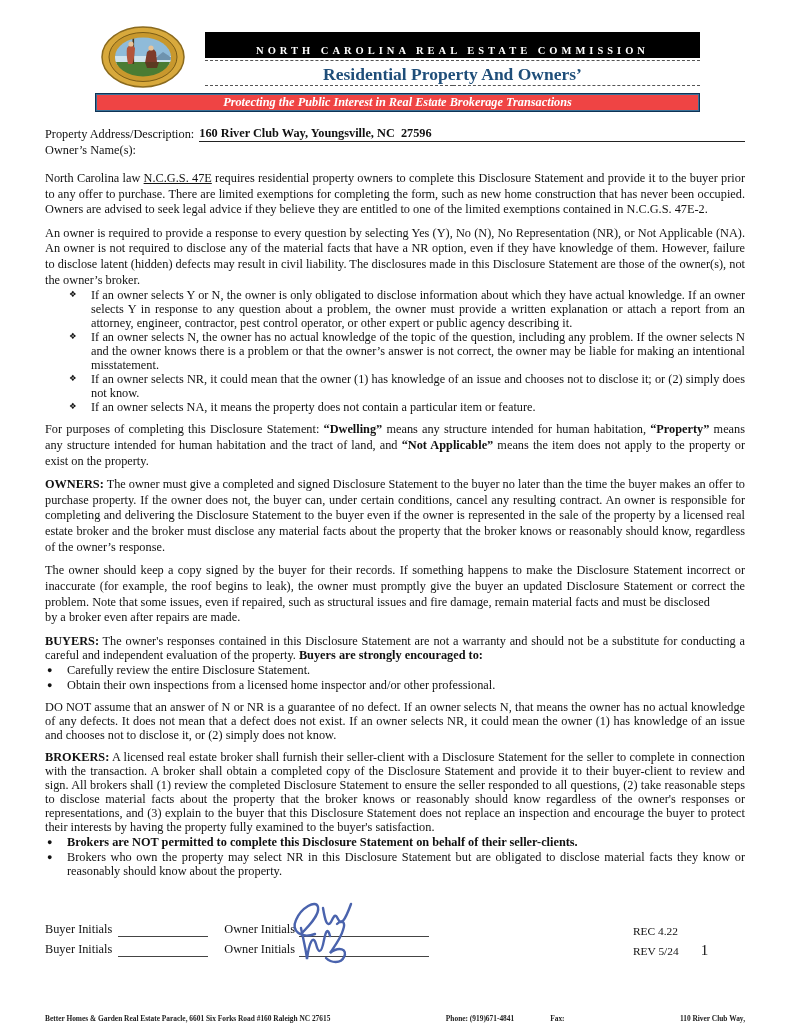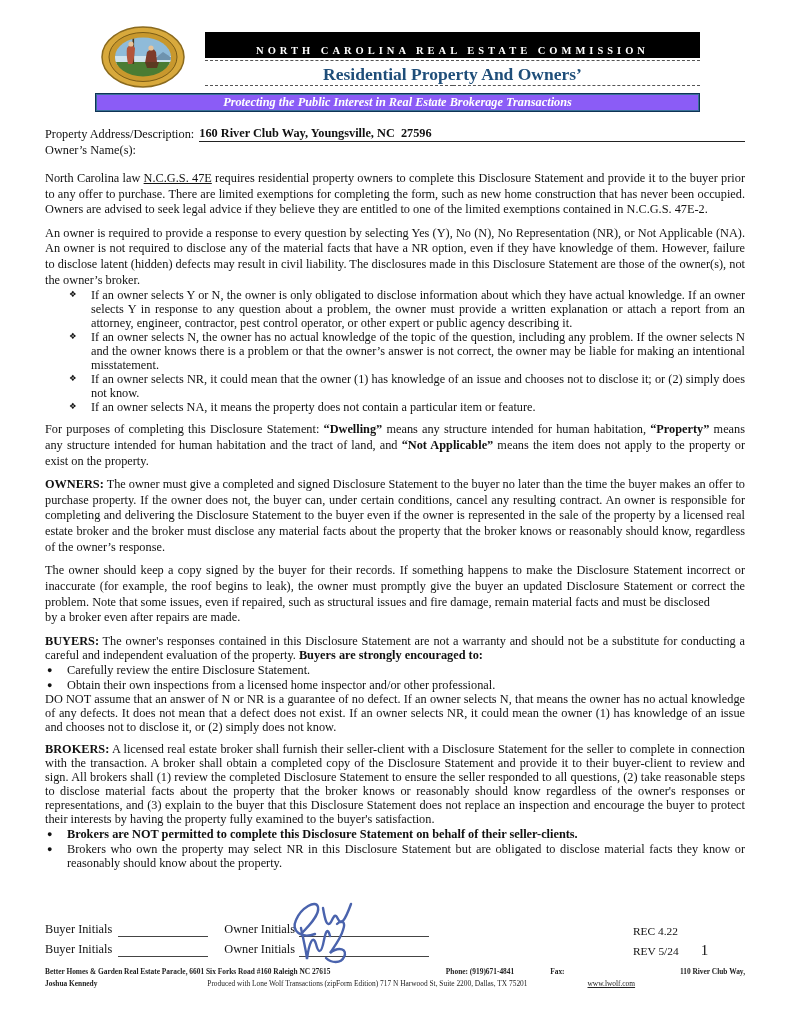--- a/index.html
+++ b/index.html
@@ -13,21 +13,21 @@
   .commission-bar{background:#000;color:#fff;text-align:center;font-weight:bold;
       font-size:10.5px;letter-spacing:4px;padding:13px 0 2px 0;white-space:nowrap;}
   .dash-under{border-bottom:1px dashed #555;margin-top:2px;}
   .title1{color:#1F4E79;font-weight:bold;font-size:17.5px;
       text-align:center;margin-top:3px;line-height:21px;}
   .title2-row{display:flex;align-items:flex-end;}
   .dashfill{flex:1;border-bottom:1px dashed #555;margin-bottom:4px;}
   .title2{color:#1F4E79;font-weight:bold;font-style:italic;font-size:17.5px;
       padding:0 10px;line-height:22px;}
   .tagline{position:absolute;left:95px;right:91px;top:93px;height:17px;
-      background:#8b5cf6;border:1px solid #0F3355;box-shadow:inset 0 0 0 1px #3A7097;
+      background:#ef4444;border:1px solid #0F3355;box-shadow:inset 0 0 0 1px #3A7097;
       color:#fff;font-weight:bold;font-style:italic;font-size:12.3px;
       text-align:center;line-height:17px;}
 
   
   .content{margin:9px 46px 0 45px;font-size:12.3px;}
   .field-row{display:flex;align-items:flex-end;line-height:16px;}
   .flabel{white-space:nowrap;padding-right:5px;text-align:right;}
   .fvalue{flex:1;border-bottom:1.2px solid #222;font-weight:bold;white-space:pre-wrap;}
   .para{margin:8px 0 0 0;text-align:justify;line-height:1.27;}
   .tight{line-height:1.14;}
@@ -47,21 +47,21 @@
   .line-buyer{width:90px;margin:0 16px 0 6px;}
   .line-owner{width:130px;margin-left:4px;position:relative;}
   .sig{position:absolute;overflow:visible;}
   .sig1{left:-14px;bottom:-4px;}
   .sig2{left:-6px;bottom:-10px;}
   .rec-col{margin-left:auto;width:112px;font-size:11.4px;display:flex;align-items:flex-end;}
   .pagenum{font-size:15px;margin-left:22px;line-height:14px;}
 
   footer{position:absolute;left:45px;right:46px;top:967px;font-size:7.4px;color:#222;}
   .f1{display:flex;align-items:baseline;}
-  .firm{font-weight:bold;}
+  .firm{font-weight:bold;margin-top:47px;}
   .phone{margin-left:auto;font-weight:bold;}
   .fax{margin-left:36px;font-weight:bold;}
   .propref{margin-left:auto;font-weight:bold;}
   .f2{display:flex;align-items:center;margin-top:3px;}
   .agent{font-weight:bold;}
   .produced{margin:0 auto;}
   .weblink{text-decoration:underline;margin-left:16px;padding-left:44px;}
 </style>
 </head>
 <body>
@@ -147,21 +147,21 @@
       <li>
           <span class="rmark">●</span>
           <span class="litext">Carefully review the entire Disclosure Statement.</span>
         </li>
       <li>
           <span class="rmark">●</span>
           <span class="litext">Obtain their own inspections from a licensed home inspector and/or other professional.</span>
         </li>
     </ul>
 
-    <p class="para tight" style="margin-top:0">DO NOT assume that an answer of N or NR is a guarantee of no defect. If an owner selects N, that means the owner has no actual knowledge of any defects. It does not mean that a defect does not exist. If an owner selects NR, it could mean the owner (1) has knowledge of an issue and chooses not to disclose it, or (2) simply does not know.</p>
+    <p class="para tight" style="margin-top:8px">DO NOT assume that an answer of N or NR is a guarantee of no defect. If an owner selects N, that means the owner has no actual knowledge of any defects. It does not mean that a defect does not exist. If an owner selects NR, it could mean the owner (1) has knowledge of an issue and chooses not to disclose it, or (2) simply does not know.</p>
 
     <p class="para tight"><b>BROKERS:</b><span> A licensed real estate broker shall furnish their seller-client with a Disclosure Statement for the seller to complete in connection with the transaction. A broker shall obtain a completed copy of the Disclosure Statement and provide it to their buyer-client to review and sign. All brokers shall (1) review the completed Disclosure Statement to ensure the seller responded to all questions, (2) take reasonable steps to disclose material facts about the property that the broker knows or reasonably should know regardless of the owner's responses or representations, and (3) explain to the buyer that this Disclosure Statement does not replace an inspection and encourage the buyer to protect their interests by having the property fully examined to the buyer's satisfaction.</span></p>
 
     <ul class="round-list">
       <li class="boldli">
           <span class="rmark">●</span>
           <span class="litext">Brokers are NOT permitted to complete this Disclosure Statement on behalf of their seller-clients.</span>
         </li>
       <li>
           <span class="rmark">●</span>

